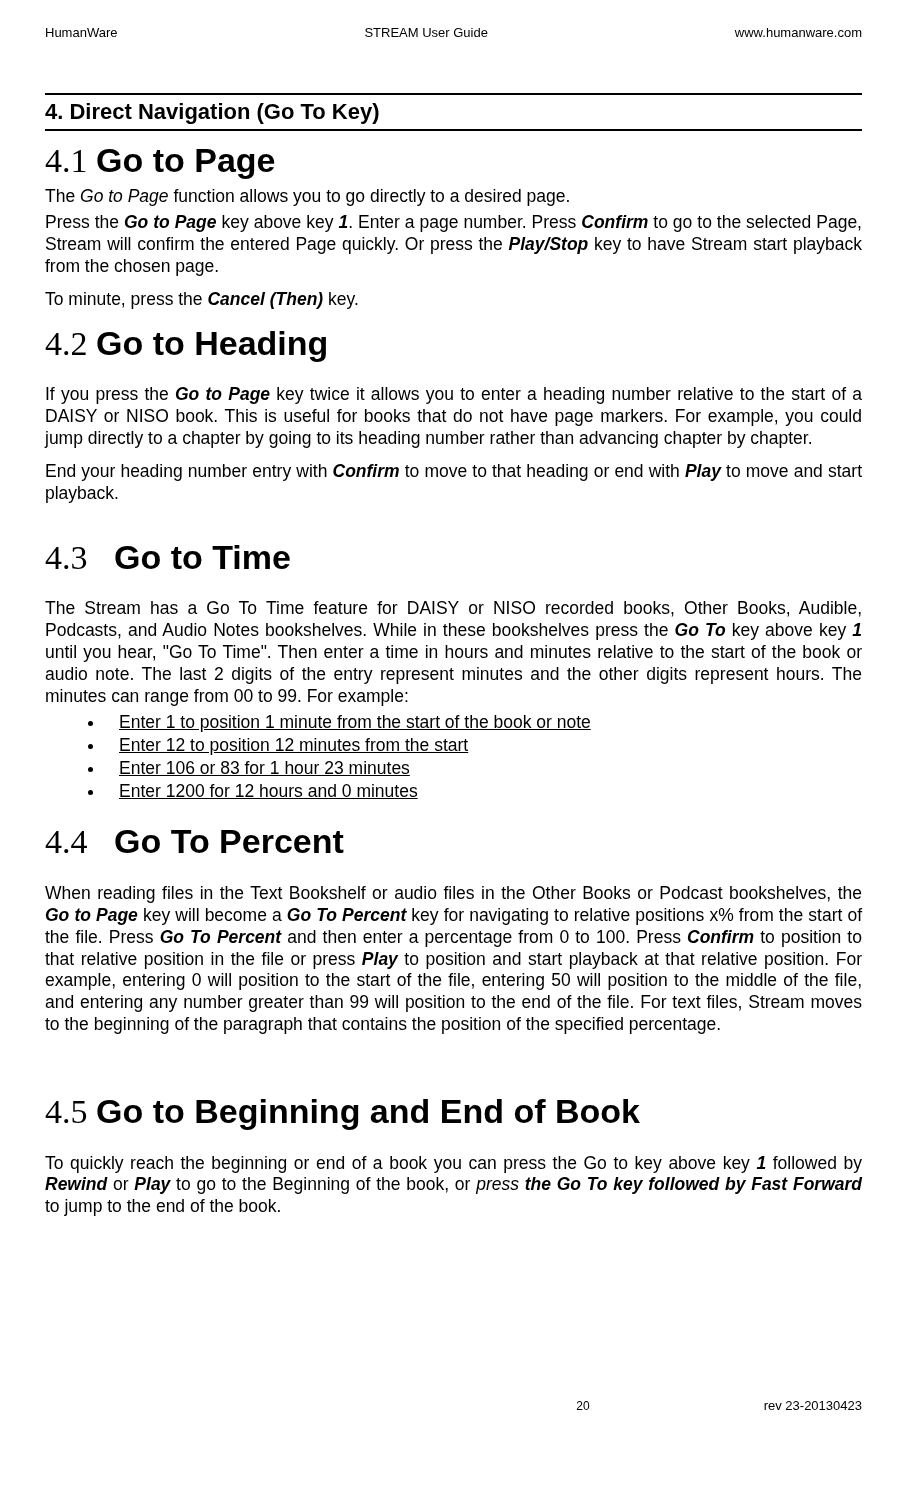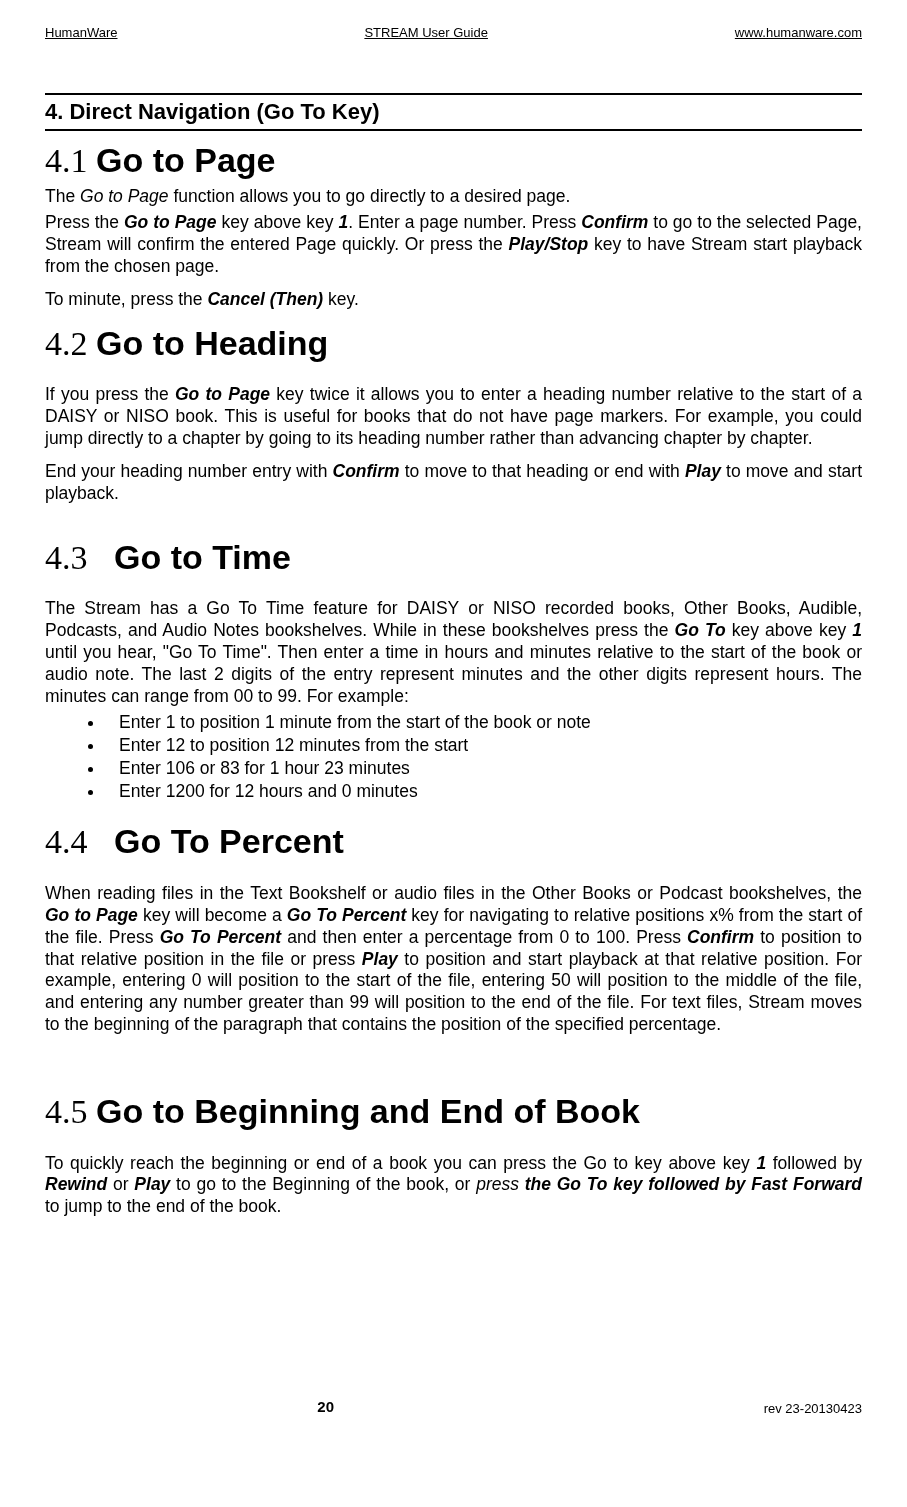--- a/index.html
+++ b/index.html
@@ -10,21 +10,20 @@
       color: #000;
       background: #fff;
       width: 907px;
       padding: 25px 45px 25px 45px;
     }
     .header-row {
       display: flex;
       justify-content: space-between;
       font-size: 13px;
       margin-bottom: 52px;
-      text-decoration: underline;
     }
     .header-left { text-align: left; }
     .header-center { }
     .header-right { }
     .title {
       font-size: 22px;
       font-weight: bold;
       border-top: 2.5px solid #000;
       border-bottom: 2.5px solid #000;
       padding: 3px 0 3px 0;
@@ -49,36 +48,37 @@
     .para {
       text-align: justify;
       margin-bottom: 11px;
     }
     .para.tight { margin-bottom: 4px; }
     ul.bullets {
       list-style: disc;
       margin-left: 60px;
       padding-left: 0;
       margin-bottom: 18px;
+      text-decoration: underline;
     }
     ul.bullets li {
       padding-left: 14px;
       margin-bottom: 0px;
       line-height: 1.3;
     }
     .footer-row {
       display: flex;
       justify-content: space-between;
       align-items: flex-end;
       font-size: 13px;
       position: relative;
       margin-top: 180px;
     }
     .footer-left { flex: 1; text-align: left; }
-    .footer-center { flex: 1; text-align: left; font-size: 15px; font-weight: bold; }
+    .footer-center { flex: 1; text-align: right; font-size: 12px; }
     .footer-right { flex: 1; text-align: right; }
     .bi { font-weight: bold; font-style: italic; }
     .i { font-style: italic; }
   </style>
 </head>
 <body>
 
 <div class="header-row">
   <span class="header-left">HumanWare</span>
   <span class="header-center">STREAM User Guide</span>

